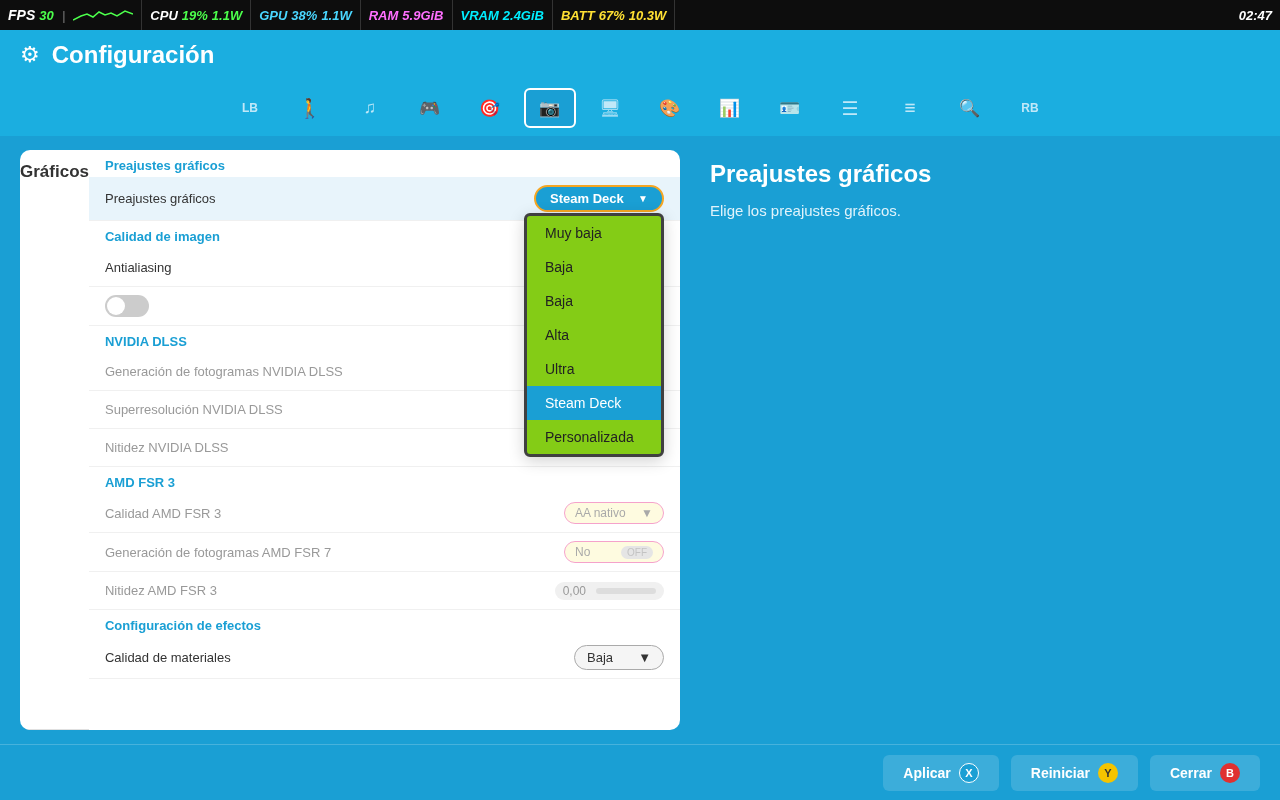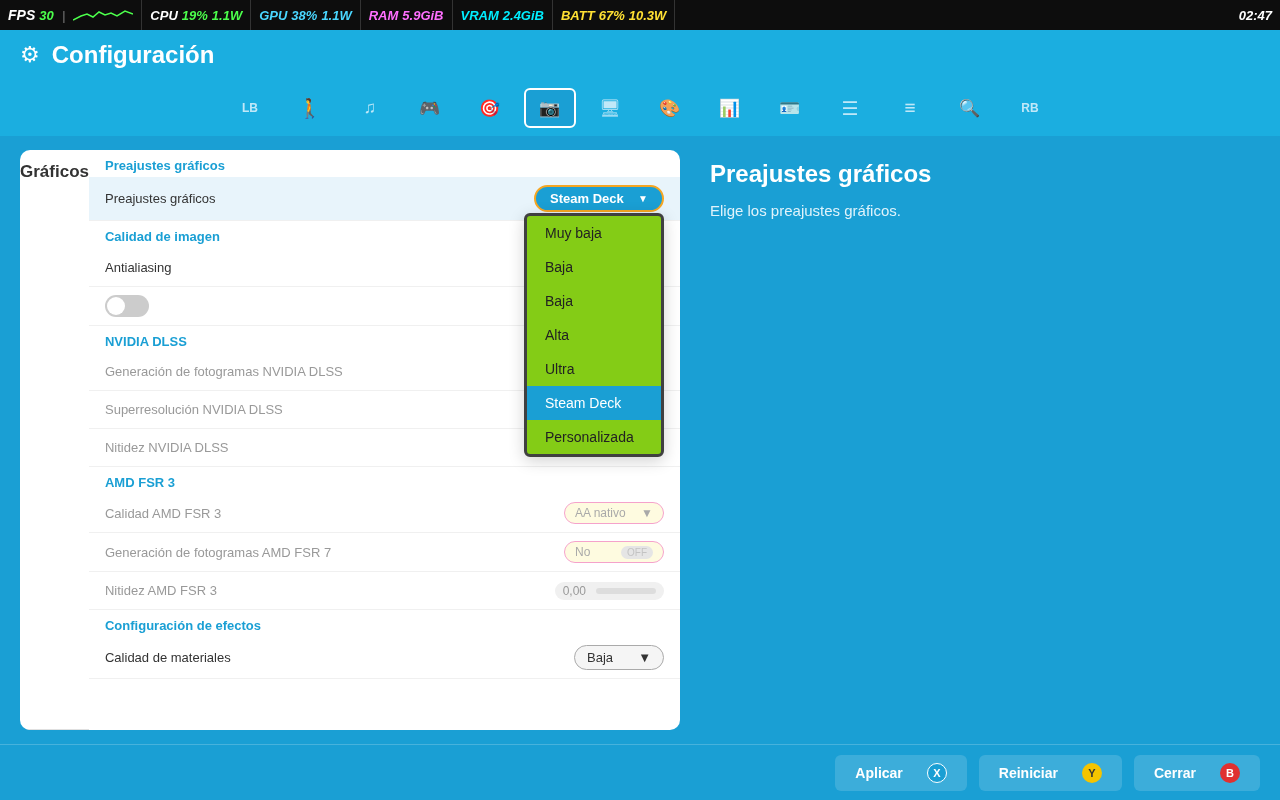--- a/index.html
+++ b/index.html
@@ -286,21 +286,21 @@
       background: rgba(255,255,255,0.15);
       border: none;
       border-radius: 6px;
       color: #fff;
       font-size: 14px;
       font-weight: bold;
       padding: 8px 20px;
       cursor: pointer;
       display: flex;
       align-items: center;
-      gap: 24px;
+      gap: 8px;
     }
     .btn-badge {
       display: inline-flex;
       align-items: center;
       justify-content: center;
       width: 20px;
       height: 20px;
       border-radius: 50%;
       font-size: 11px;
       font-weight: bold;

